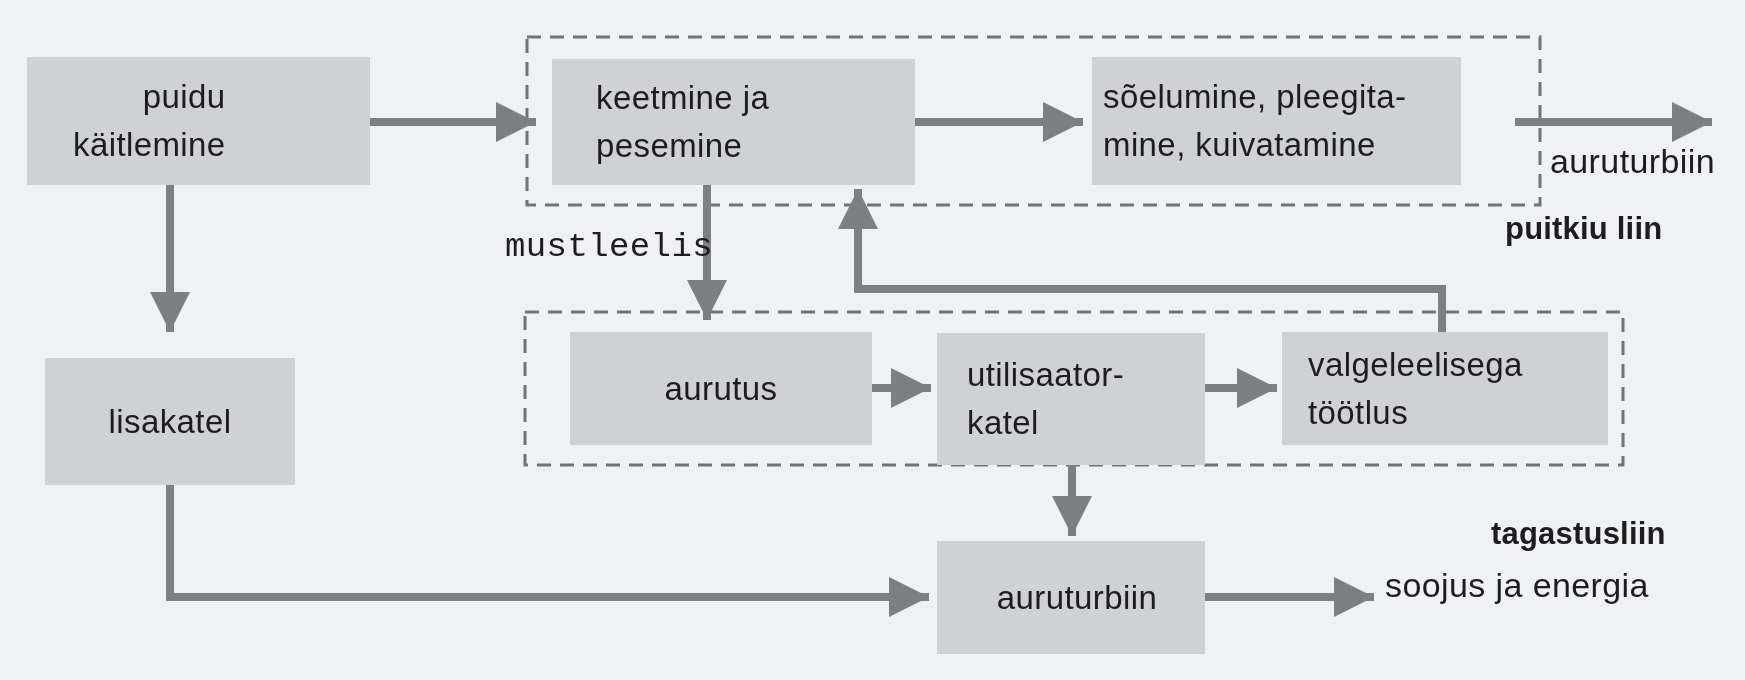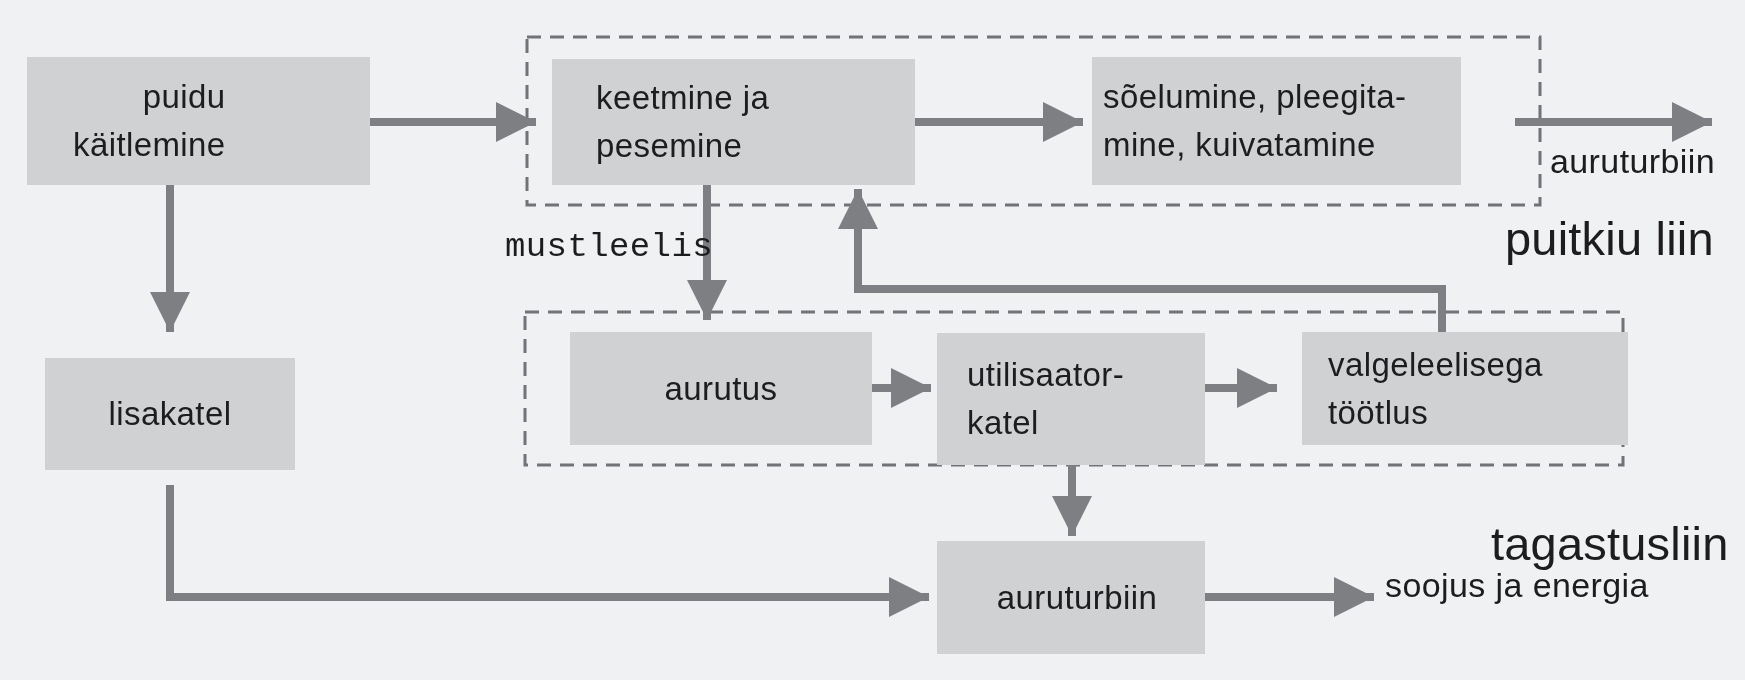--- a/index.html
+++ b/index.html
@@ -32,22 +32,22 @@
   }
   .node.center{justify-content:center;text-align:center;}
   .flabel{
     position:absolute;
     font-size:34px;
     line-height:1.25;
     letter-spacing:0.4px;
     white-space:pre-line;
   }
   .flabel.bold{
-    font-weight:normal;
-    font-size:47px;
+    font-weight:bold;
+    font-size:31px;
     letter-spacing:0.2px;
   }
 </style>
 </head>
 <body>
 
 <div class="stage">
 
   <svg class="layer" width="1745" height="680" viewBox="0 0 1745 680">
     <defs>
@@ -79,24 +79,24 @@
 pesemine</div>
 
   <div class="node" style="left:1092px;top:57px;width:369px;height:128px;padding-left:11px;">sõelumine, pleegita-
 mine, kuivatamine</div>
 
   <div class="node center" style="left:570px;top:332px;width:302px;height:113px;">aurutus</div>
 
   <div class="node" style="left:937px;top:333px;width:268px;height:132px;padding-left:30px;">utilisaator-
 katel</div>
 
-  <div class="node" style="left:1282px;top:332px;width:326px;height:113px;padding-left:26px;margin-left:20px;">valgeleelisega
+  <div class="node" style="left:1282px;top:332px;width:326px;height:113px;padding-left:26px;">valgeleelisega
 töötlus</div>
 
-  <div class="node center" style="left:45px;top:358px;width:250px;height:112px;">lisakatel</div>
+  <div class="node center" style="left:45px;top:358px;width:250px;height:127px;">lisakatel</div>
 
   <div class="node center" style="left:937px;top:541px;width:268px;height:113px;padding-left:12px;">auruturbiin</div>
 
 
   <div class="flabel" style="left:505px;top:226px;font-family:Liberation Mono, monospace;">mustleelis</div>
 
   <div class="flabel" style="left:1550px;top:140px;">auruturbiin</div>
 
   <div class="flabel bold" style="left:1505px;top:210px;">puitkiu liin</div>
 

